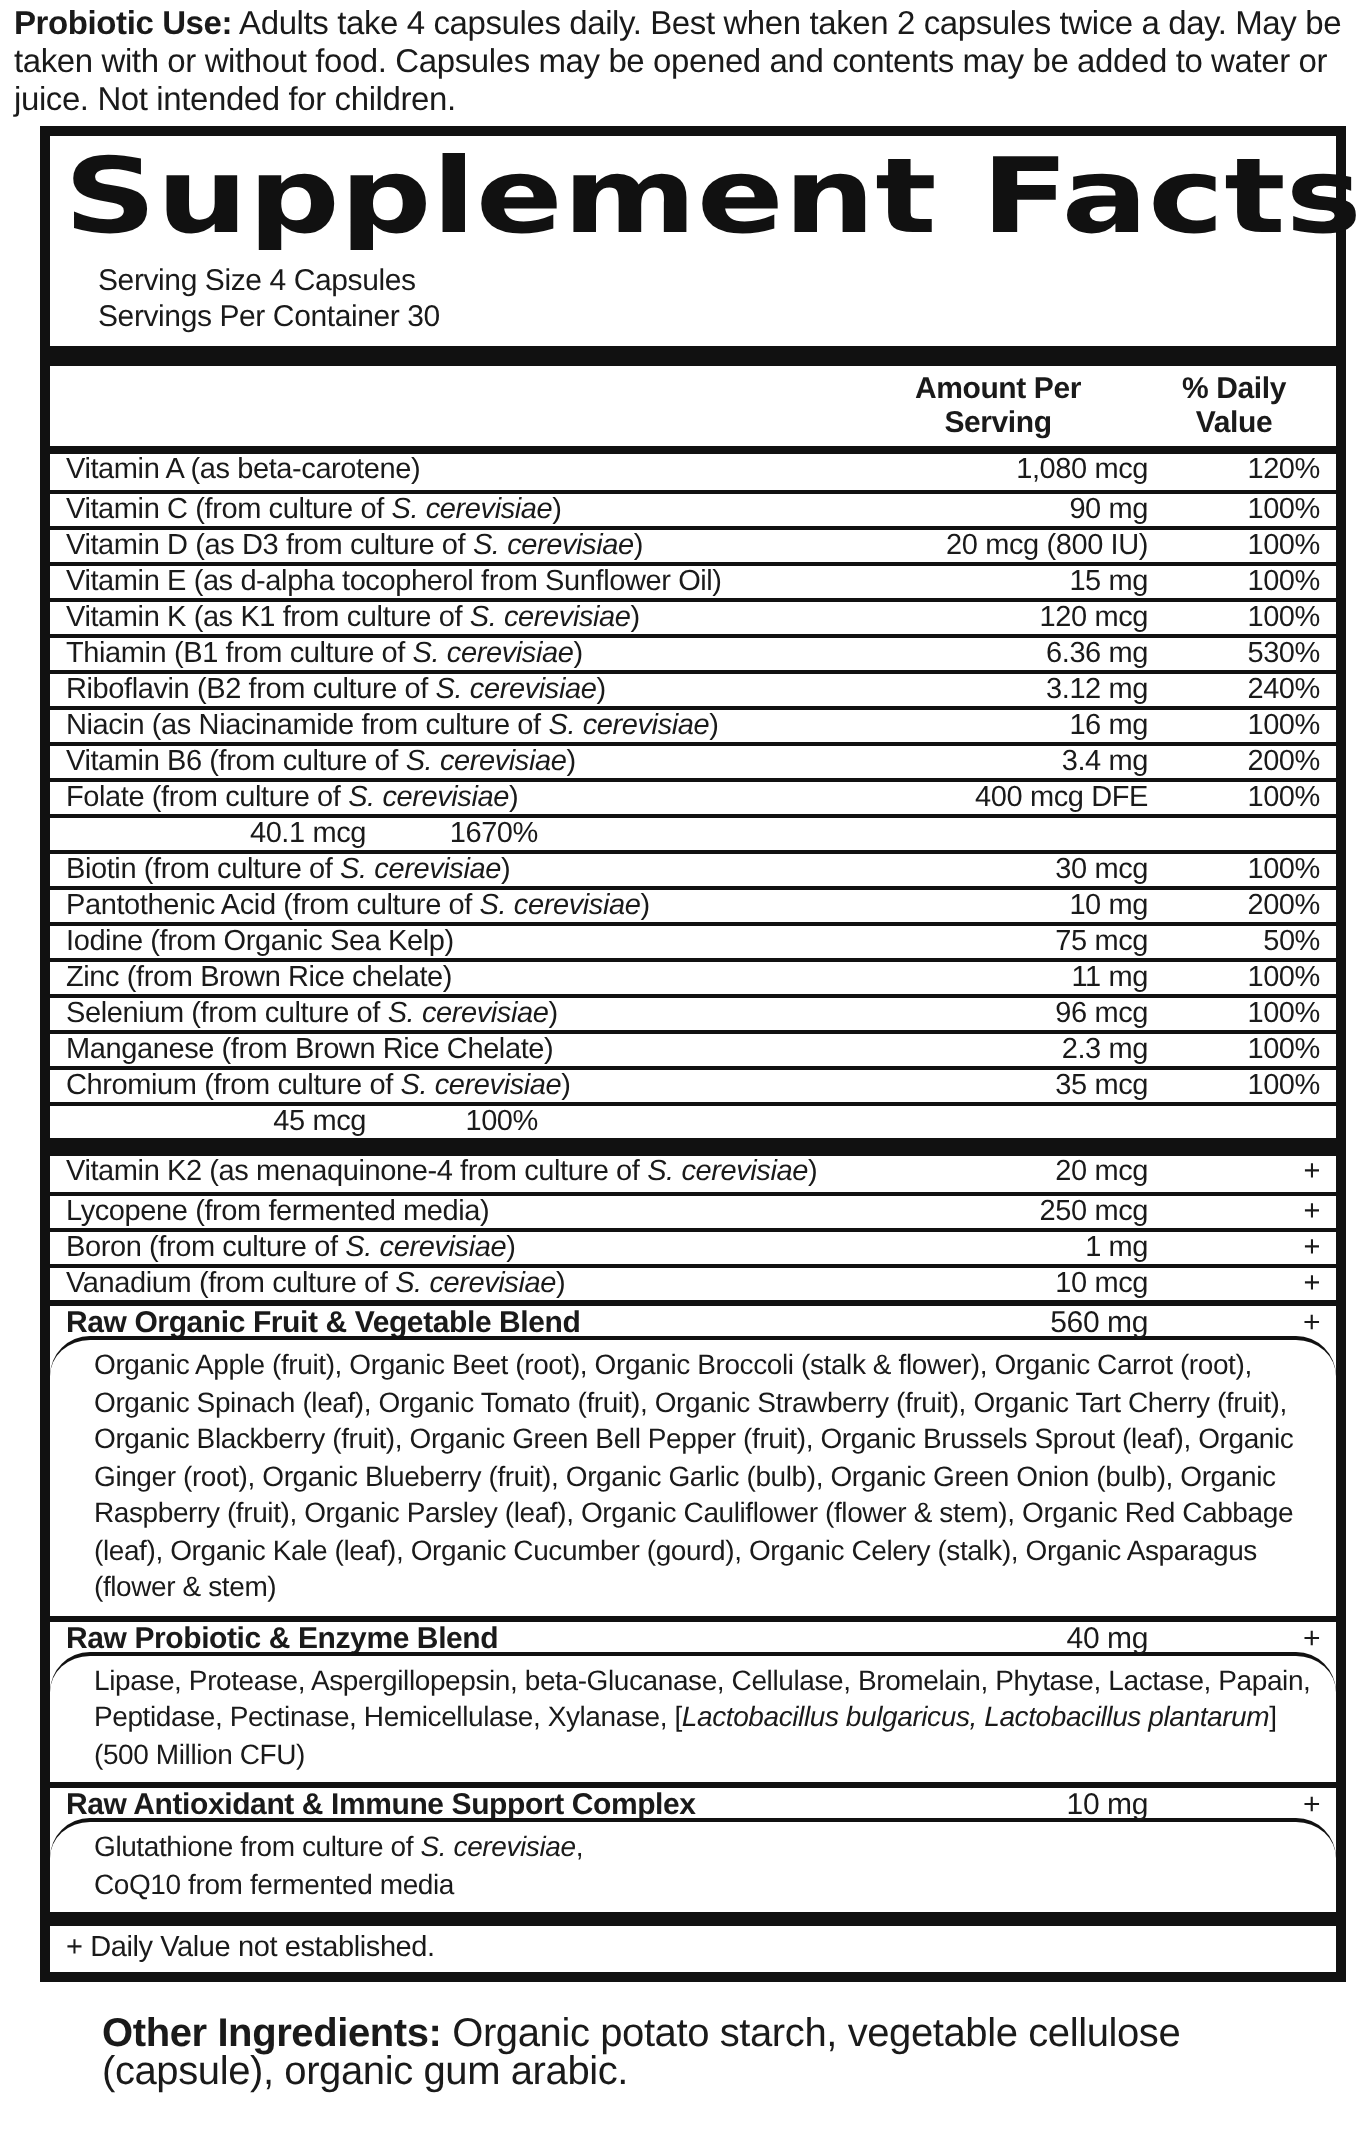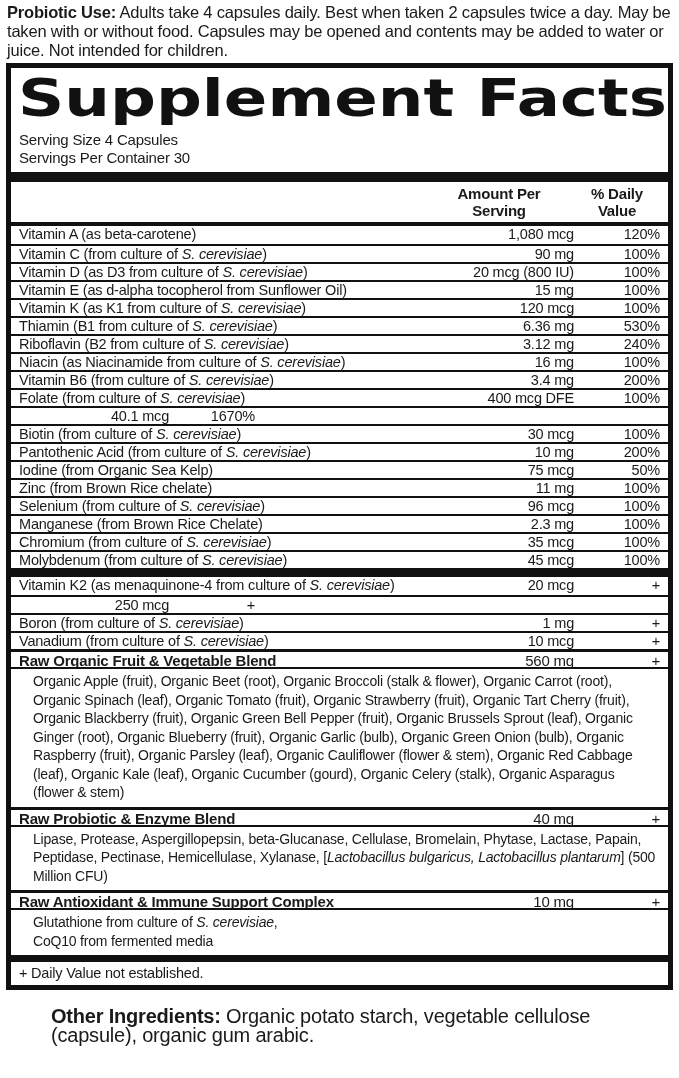--- a/index.html
+++ b/index.html
@@ -13,31 +13,31 @@
   
   .suggested-use {
     padding: 3px 8px 0 7px;
     font-size: 16.5px; line-height: 19px;
     letter-spacing: -0.2px;
   }
   .suggested-use b { font-weight: bold; }
 
   
   .facts-box {
-    margin: 3px 6px 0 6px;
+    margin: 3px 6px 0 20px;
     border: 5px solid #111;
     background: #fff;
   }
   .title-wrap { padding: 3px 6px 2px 7px; }
   .title-text {
     font-family: "DejaVu Sans", sans-serif;
     font-weight: bold; font-size: 52px; fill: #111;
   }
   .serving-line {
-    padding: 0 8px; font-size: 15px; line-height: 18px;
+    padding: 0 24px; font-size: 15px; line-height: 18px;
     letter-spacing: -0.2px;
   }
   .bar { background: #111; width: 100%; }
   .bar.top { margin-top: 5px; height: 10px; }
 
   .hrow {
     display: flex; 
     padding: 3px 8px 3px 8px;
     border-bottom: 4px solid #111;
     font-weight: bold; font-size: 15px; line-height: 17px;
@@ -57,21 +57,21 @@
   .items .row:first-child { border-top: none; }
   .items .bar + .row { border-top: none; }
   .items .row.bold { border-top: 3px solid #111; font-size: 15px; }
   .items .row.bold .name { font-weight: bold; }
   .items .row .name { flex: 1; overflow: hidden; }
   .items .row .amt  { width: 150px; text-align: right; }
   .items .row .dv   { width: 86px;  text-align: right; }
   .items .para {
     border-top: 2px solid #111;
     padding: 3px 10px 5px 22px;
-    font-size: 14px; line-height: 18.5px; letter-spacing: -0.2px;
+    font-size: 14px; line-height: 18.5px; letter-spacing: -0.2px; border-radius: 20px;
   }
   .footnote {
     padding: 2px 8px 3px 8px;
     font-size: 14.5px; line-height: 18px; letter-spacing: -0.2px;
   }
   .other-ingredients {
     padding: 17px 8px 0 7px;
     font-size: 20px; line-height: 19px; letter-spacing: -0.2px; margin-left: 44px;
   }
   .other-ingredients b { font-weight: bold; }
@@ -189,31 +189,31 @@
           <div class="name">Manganese (from Brown Rice Chelate)</div>
           <div class="amt">2.3 mg</div>
           <div class="dv">100%</div>
         </div>
         <div class="row">
           <div class="name">Chromium (from culture of <i>S. cerevisiae</i>)</div>
           <div class="amt">35 mcg</div>
           <div class="dv">100%</div>
         </div>
         <div class="row">
-          <div class="name">Molybdenum (from culture of <i>S. cerevisiae</i>)</div>
           <div class="amt">45 mcg</div>
           <div class="dv">100%</div>
         </div>
         <div class="bar" style="height: 9px;"></div>
         <div class="row">
           <div class="name">Vitamin K2 (as menaquinone-4 from culture of <i>S. cerevisiae</i>)</div>
           <div class="amt">20 mcg</div>
           <div class="dv">+</div>
         </div>
         <div class="row">
+          <div class="name">Lycopene (from fermented media)</div>
           <div class="amt">250 mcg</div>
           <div class="dv">+</div>
         </div>
         <div class="row">
           <div class="name">Boron (from culture of <i>S. cerevisiae</i>)</div>
           <div class="amt">1 mg</div>
           <div class="dv">+</div>
         </div>
         <div class="row">
           <div class="name">Vanadium (from culture of <i>S. cerevisiae</i>)</div>

